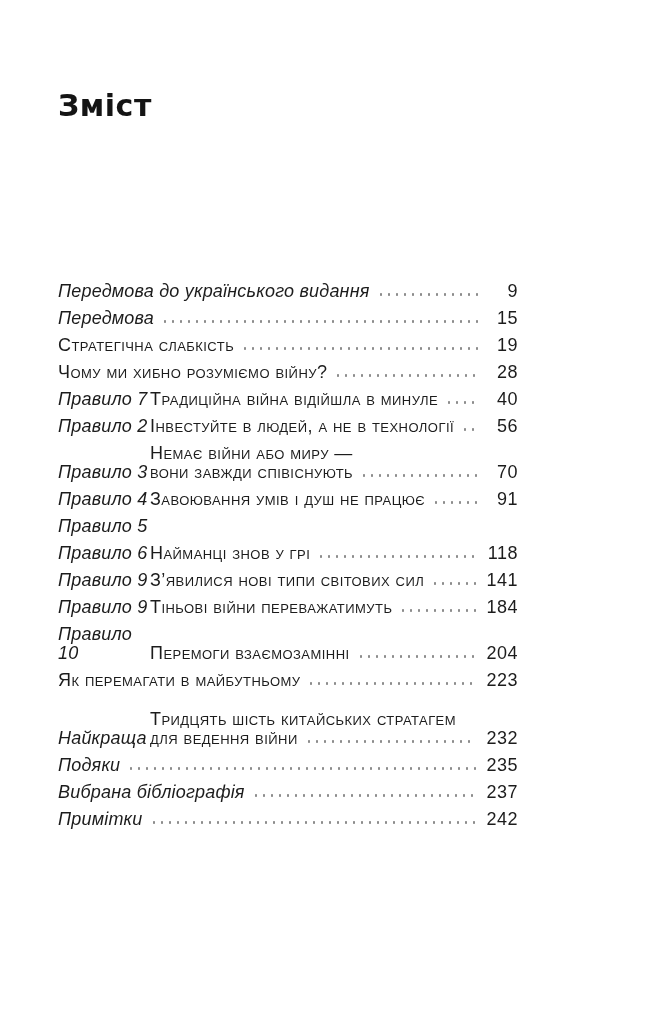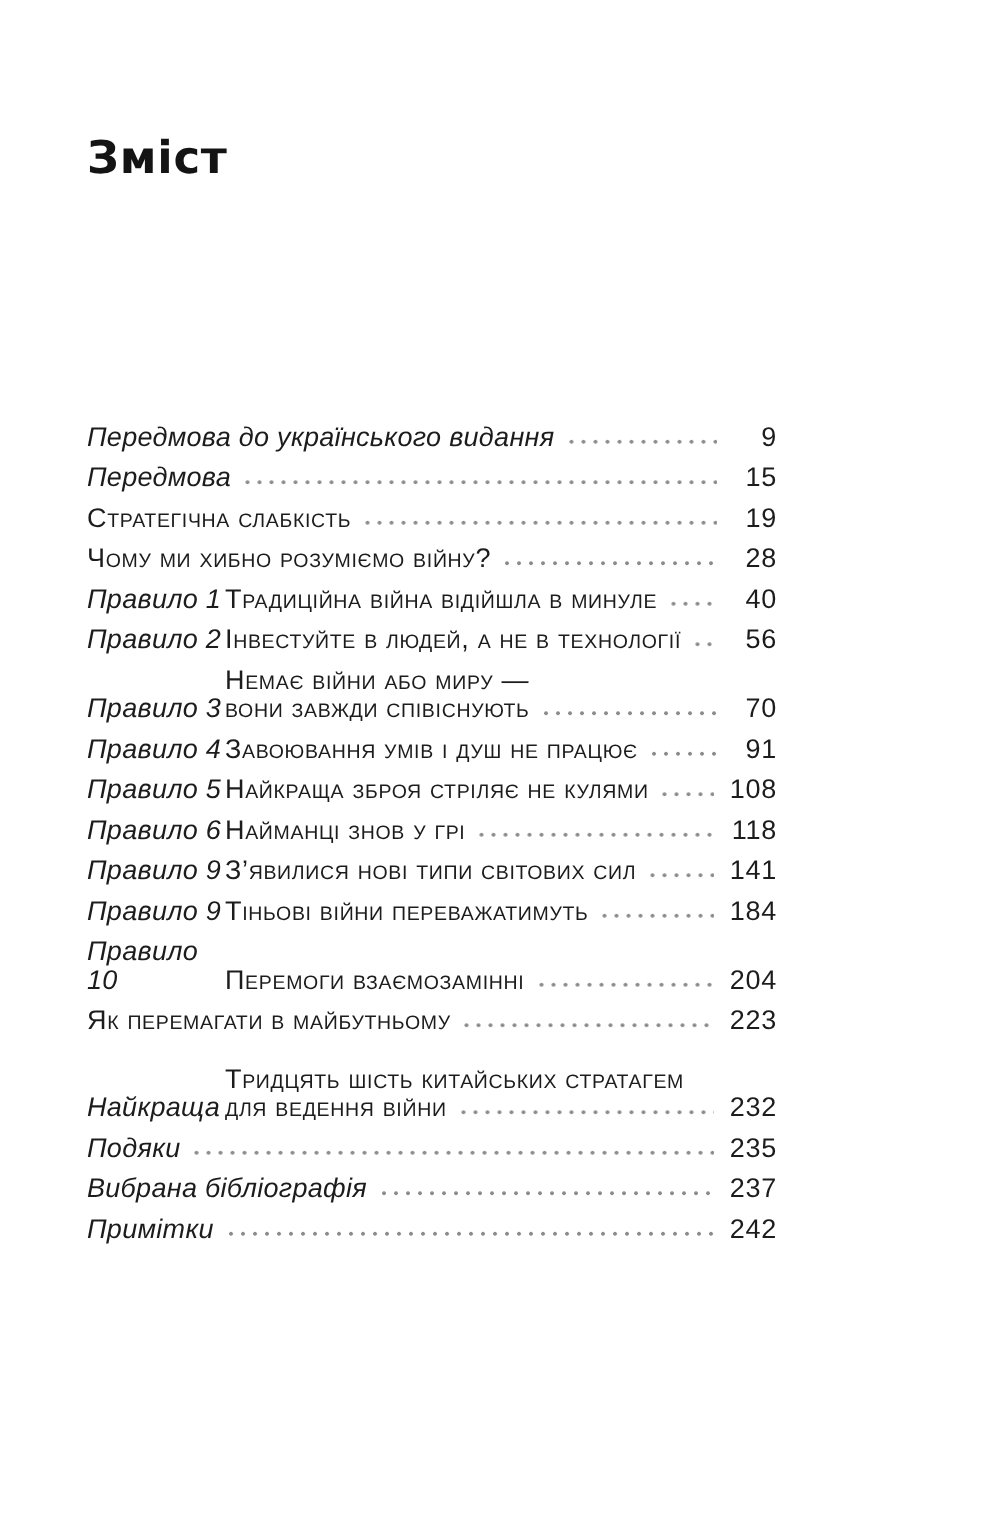--- a/index.html
+++ b/index.html
@@ -127,21 +127,21 @@
 
     <span class="toc-body">
       <span class="toc-line toc-line-last">
         <span class="toc-text">Чому ми хибно розуміємо війну?</span>
         <span class="leader"></span>
         <span class="toc-page">28</span>
       </span>
     </span>
   </div>
       <div class="toc-row caps">
-    <span class="toc-label">Правило 1</span>
+    <span class="toc-label">Правило 7</span>
     <span class="toc-body">
       <span class="toc-line toc-line-last">
         <span class="toc-text">Традиційна війна відійшла в минуле</span>
         <span class="leader"></span>
         <span class="toc-page">40</span>
       </span>
     </span>
   </div>
       <div class="toc-row caps">
     <span class="toc-label">Правило 2</span>
@@ -169,27 +169,20 @@
     <span class="toc-body">
       <span class="toc-line toc-line-last">
         <span class="toc-text">Завоювання умів і душ не працює</span>
         <span class="leader"></span>
         <span class="toc-page">91</span>
       </span>
     </span>
   </div>
       <div class="toc-row caps">
     <span class="toc-label">Правило 5</span>
-    <span class="toc-body">
-      <span class="toc-line toc-line-last">
-        <span class="toc-text">Найкраща зброя стріляє не кулями</span>
-        <span class="leader"></span>
-        <span class="toc-page">108</span>
-      </span>
-    </span>
   </div>
       <div class="toc-row caps">
     <span class="toc-label">Правило 6</span>
     <span class="toc-body">
       <span class="toc-line toc-line-last">
         <span class="toc-text">Найманці знов у грі</span>
         <span class="leader"></span>
         <span class="toc-page">118</span>
       </span>
     </span>

